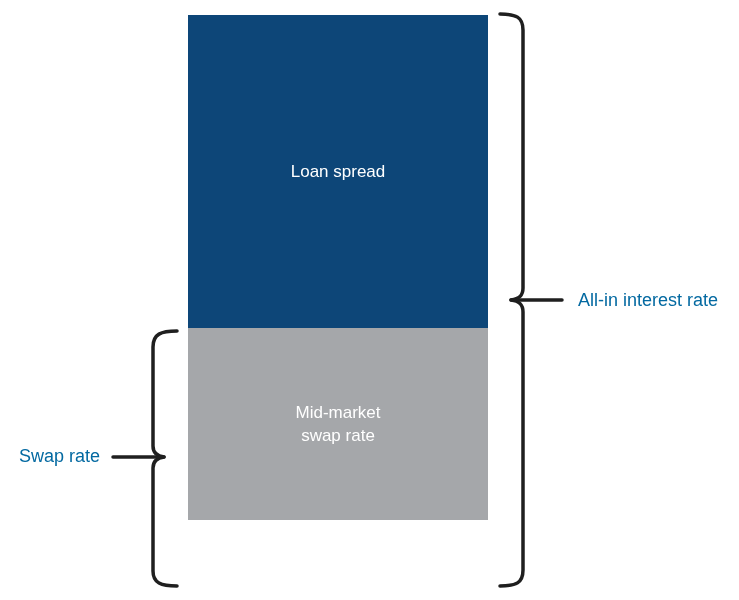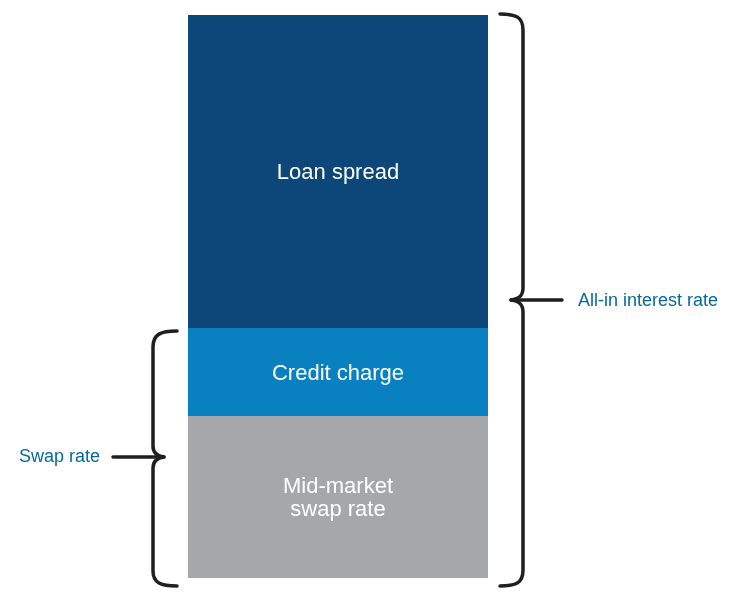--- a/index.html
+++ b/index.html
@@ -19,28 +19,28 @@
     height: 569px;
     display: flex;
     flex-direction: column;
   }
   .seg {
     display: flex;
     flex-direction: column;
     align-items: center;
     justify-content: center;
     color: #ffffff;
-    font-size: 22px;
+    font-size: 17px;
     line-height: 23px;
     text-align: left;
     user-select: none;
   }
   .seg-loan   { height: 313px; background: #0d4678; }
   .seg-credit { height: 88px;  background: #0981c1; }
-  .seg-swap   { height: 162px; background: #a5a7aa; }
+  .seg-swap   { height: 192px; background: #a5a7aa; }
   .overlay {
     position: absolute;
     left: 0; top: 0;
     width: 739px; height: 600px;
     pointer-events: none;
   }
   .annotation {
     position: absolute;
     font-size: 18px;
     line-height: 21px;
@@ -51,23 +51,20 @@
   .annotation-left  { left: 18px;  top: 446px; width: 82px; text-align: right; }
 </style>
 </head>
 <body>
 
 <div class="canvas">
 
   <div class="bar">
     <div class="seg seg-loan">
       <span>Loan spread</span>
-    </div>
-    <div class="seg seg-credit">
-      <span>Credit charge</span>
     </div>
     <div class="seg seg-swap">
       <span>Mid-market</span>
       <span>swap rate</span>
     </div>
   </div>
 
   <svg class="overlay" viewBox="0 0 739 600" xmlns="http://www.w3.org/2000/svg">
 
     <g fill="none" stroke="#1f1f1f" stroke-width="3.5" stroke-linecap="round" stroke-linejoin="round">

